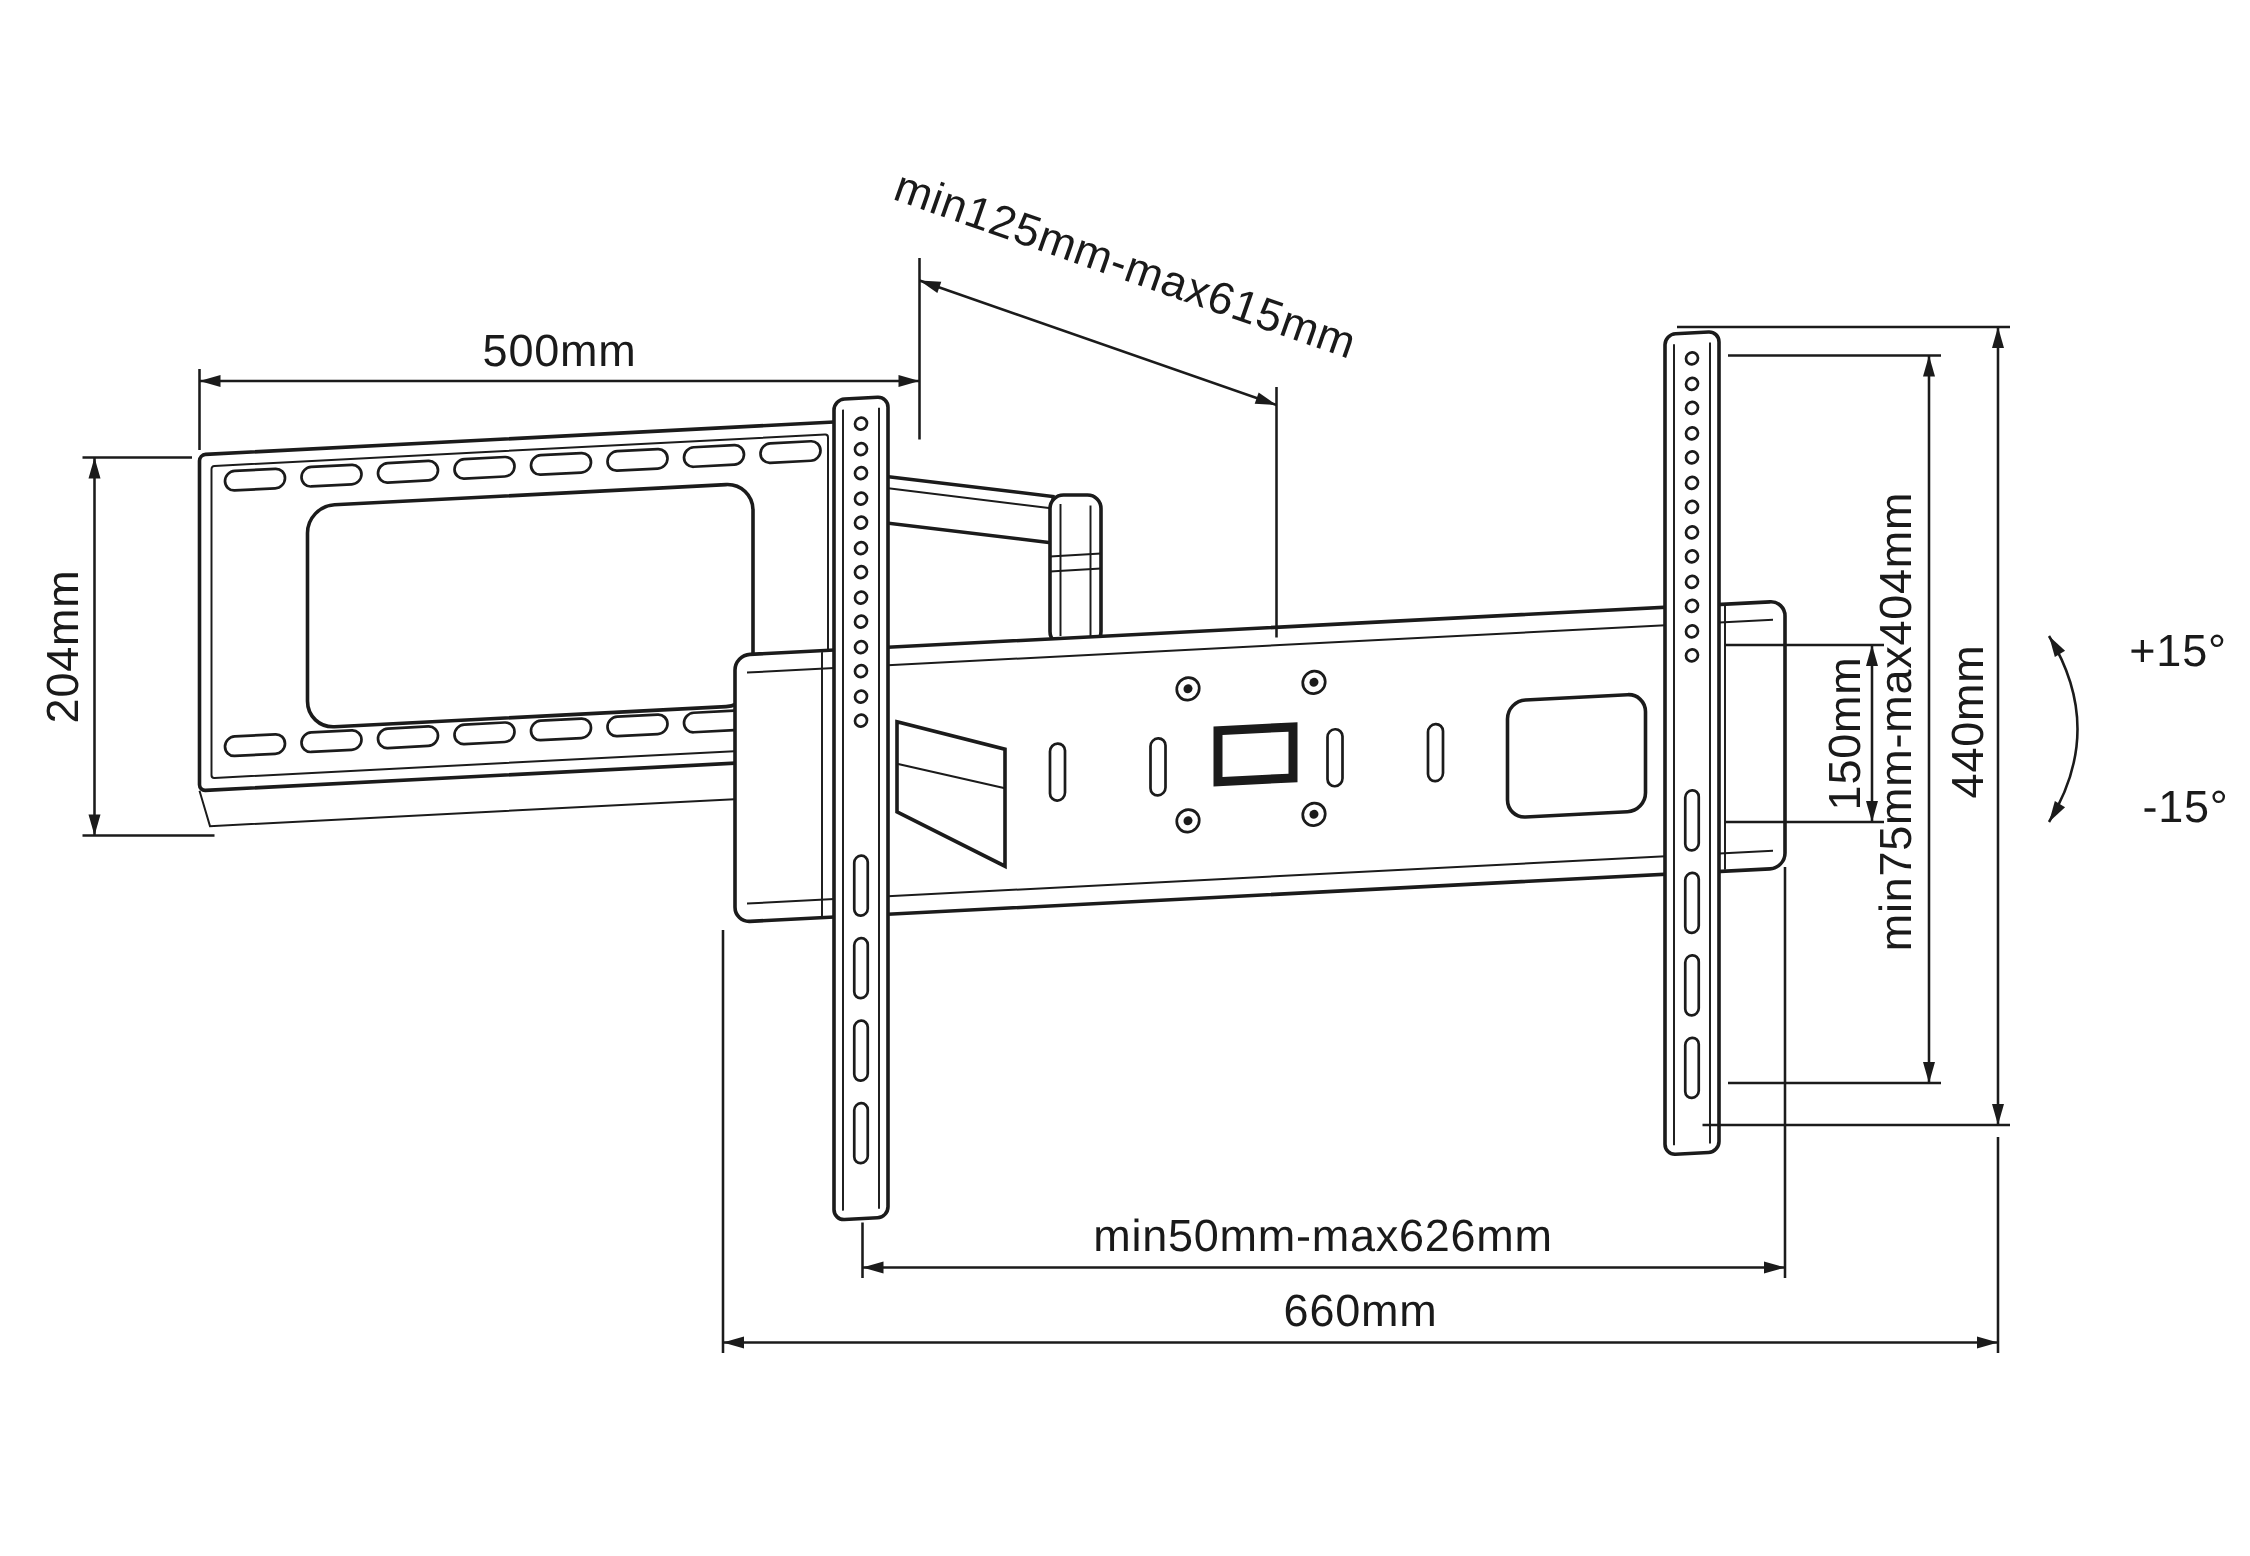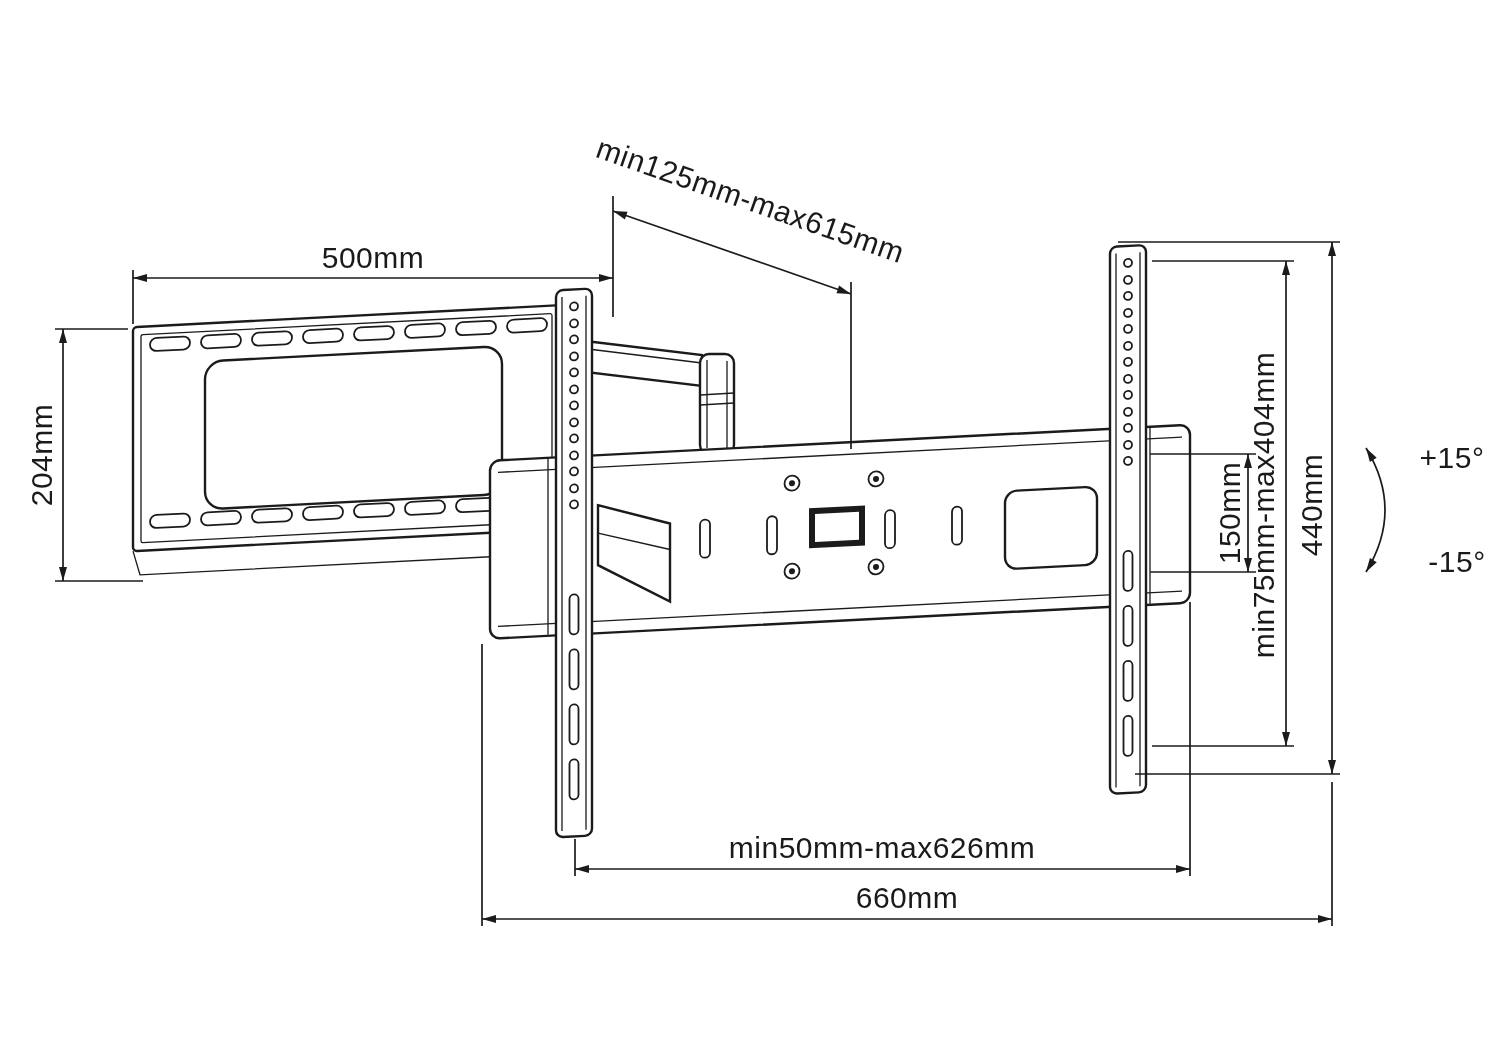--- a/index.html
+++ b/index.html
@@ -1,16 +1,16 @@
 <!DOCTYPE html>
 <html><head>
 <meta charset="utf-8">
 <style>
   html,body{margin:0;padding:0;background:#ffffff;}
-  .stage{position:relative;width:1500px;height:963px;background:#fff;overflow:hidden;margin-top:24px;}
+  .stage{position:relative;width:1500px;height:963px;background:#fff;overflow:hidden;}
   svg{display:block;}
   .outline{fill:#ffffff;stroke:#1b1b1b;stroke-width:2.4;}
   .thin{fill:none;stroke:#1b1b1b;stroke-width:1.3;}
   .detail{fill:#ffffff;stroke:#1b1b1b;stroke-width:1.8;}
   .dot{fill:#1b1b1b;stroke:none;}
   .dimline{fill:none;stroke:#1b1b1b;stroke-width:1.7;}
   .lbl{font-family:"Liberation Sans",sans-serif;font-size:30px;fill:#1a1a1a;letter-spacing:.5px;}
 </style>
 </head>
 <body>

